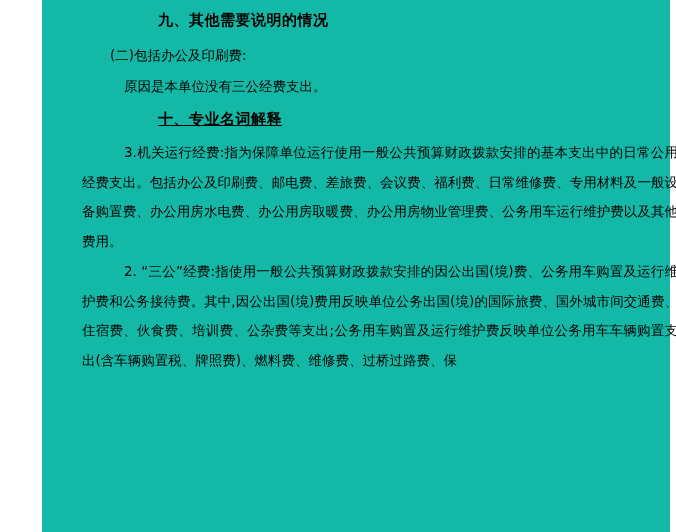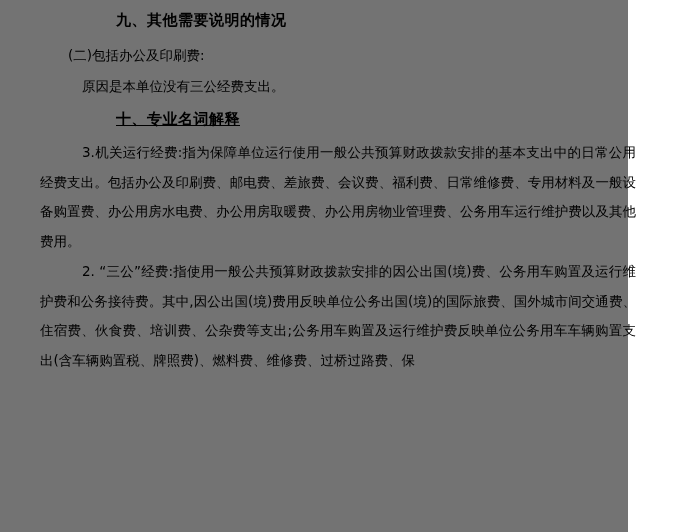--- a/index.html
+++ b/index.html
@@ -13,21 +13,22 @@
     overflow: hidden;
     font-family: "DejaVu Sans", "Liberation Sans", sans-serif;
     color: #000000;
   }
   .page {
     position: relative;
     width: 628px;
     height: 532px;
     box-sizing: border-box;
     padding: 6px 40px 0 40px;
-    background: #737373;
+    background: #14b8a6;
+    margin-left: 42px;
   }
   .doc-body {
     width: 596px;
   }
   .heading {
     font-weight: bold;
     font-size: 15px;
     line-height: 28px;
     margin: 0 0 2px 0;
     padding-left: 76px;

